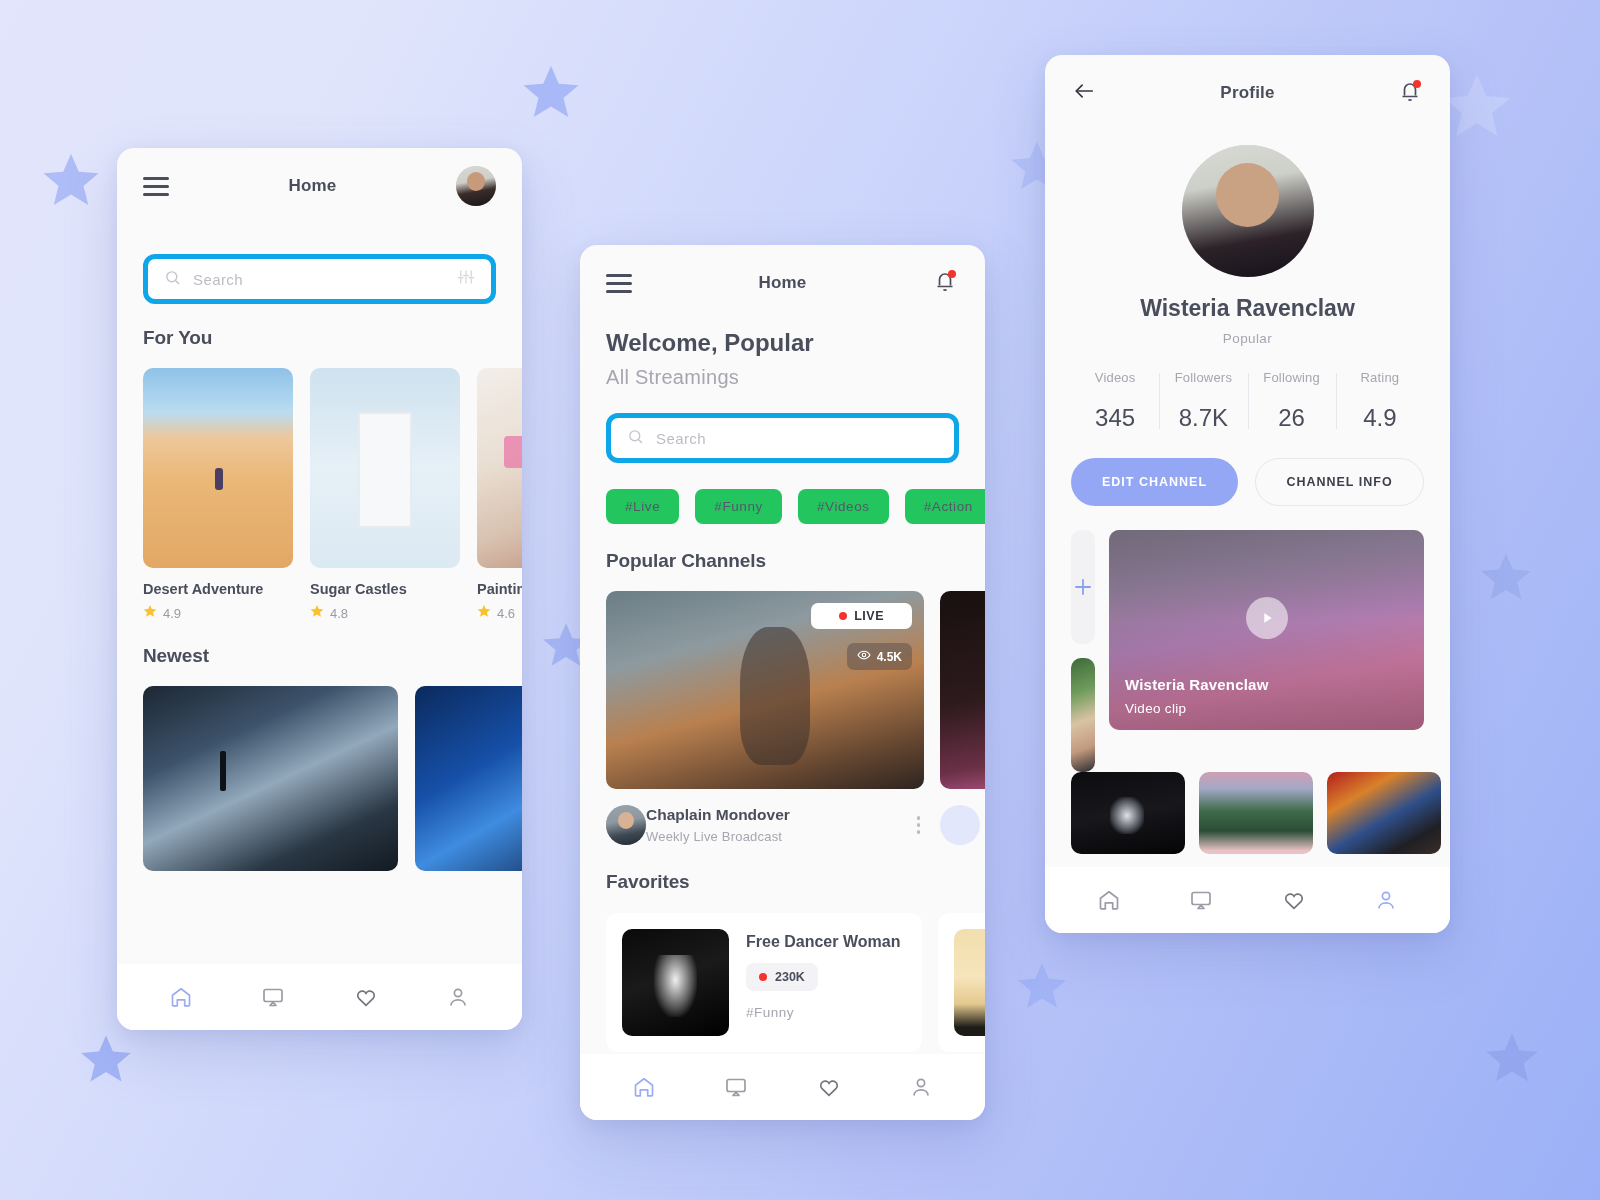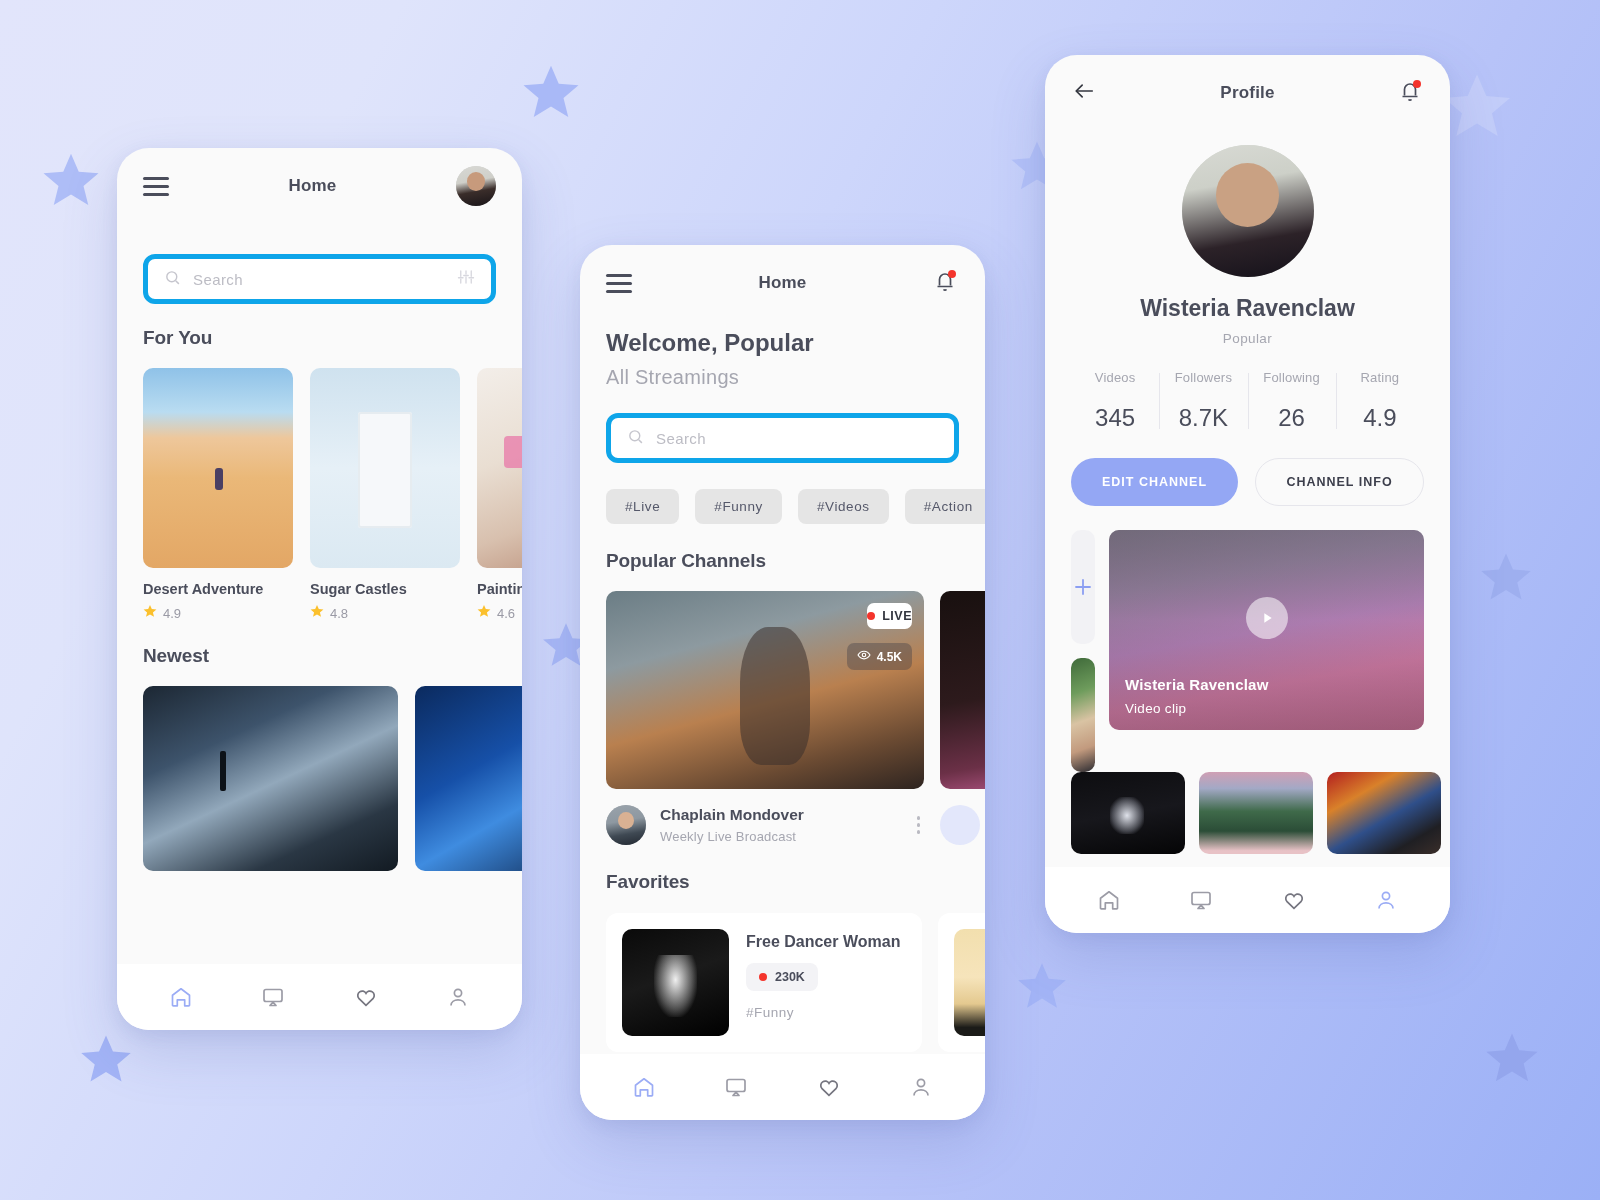--- a/index.html
+++ b/index.html
@@ -15,21 +15,21 @@
     position: absolute;
     width: 0; height: 0;
     pointer-events: none;
   }
   .star svg { display: block; }
 
   
   .phone {
     position: absolute;
     background: #fafafa;
-    border-radius: 32px;
+    border-radius: 17px;
     box-shadow: 0 22px 55px rgba(80,95,170,0.20), 0 5px 16px rgba(80,95,170,0.10);
     overflow: hidden;
     display: flex;
     flex-direction: column;
   }
   #phone1 { left: 117px; top: 148px; width: 405px; height: 882px; }
   #phone2 { left: 580px; top: 245px; width: 405px; height: 875px; }
   #phone3 { left: 1045px; top: 55px; width: 405px; height: 878px; }
 
   .screen {
@@ -162,56 +162,56 @@
     margin-top: 8px;
   }
   .subwelcome {
     font-size: 20px;
     color: #a5a6b0;
     margin-top: 9px;
     letter-spacing: .3px;
   }
   .chips { display: flex; gap: 16px; margin-top: 26px; }
   .chip {
-    background: #e5e5e5;
+    background: #22c55e;
     border-radius: 8px;
     padding: 10px 19px;
     font-size: 13.5px;
     color: #55586a;
     letter-spacing: .6px;
     white-space: nowrap;
     cursor: pointer;
   }
   .channel-row { display: flex; gap: 16px; margin-top: 19px; }
   .channel-card { flex: 0 0 318px; }
   .channel-thumb {
     width: 100%; height: 198px;
     border-radius: 10px;
     overflow: hidden;
     position: relative;
   }
   .live-badge {
     position: absolute; right: 12px; top: 12px;
     background: #ffffff;
     border-radius: 7px;
-    padding: 6px 0;
+    padding: 6px 28px;
     display: flex; align-items: center; gap: 7px;
     font-size: 12.5px; font-weight: bold; color: #33363f;
     letter-spacing: .5px;
   }
   .live-dot { width: 8px; height: 8px; border-radius: 50%; background: #f4342c; }
   .views-badge {
     position: absolute; right: 12px; top: 52px;
     background: rgba(60,60,70,0.38);
     border-radius: 7px;
     padding: 5px 10px;
     display: flex; align-items: center; gap: 6px;
     font-size: 12px; font-weight: bold; color: #ffffff;
   }
-  .channel-meta { display: flex; align-items: center; gap: 14px; margin-top: 16px; }
+  .channel-meta { display: flex; align-items: center; margin-top: 16px; }
   .ch-av { width: 40px; height: 40px; border-radius: 50%; overflow: hidden; background: #b9bcc2; flex: 0 0 auto; position: relative;}
   .ch-name { font-size: 15.5px; color: #4a4d5b; font-weight: 600; }
   .ch-sub { font-size: 13px; color: #a5a6b0; margin-top: 5px; letter-spacing: .2px;}
   .kebab { margin-left: auto; display: flex; flex-direction: column; gap: 3.5px; cursor: pointer; padding: 4px;}
   .kebab i { width: 3.5px; height: 3.5px; border-radius: 50%; background: #babac2; display:block;}
 
   .fav-row { display: flex; gap: 16px; margin-top: 20px; }
   .fav-card {
     flex: 0 0 316px;
     background: #ffffff;

